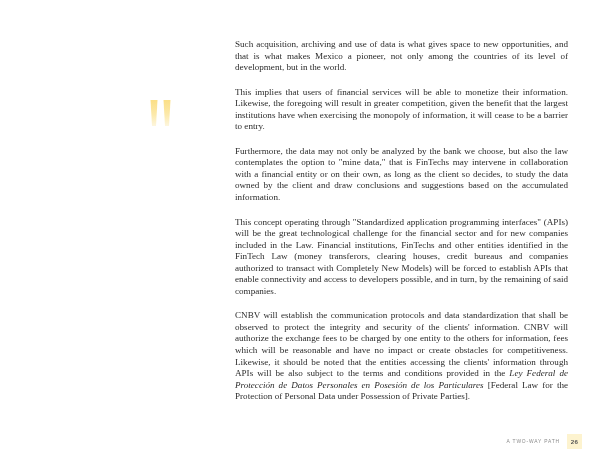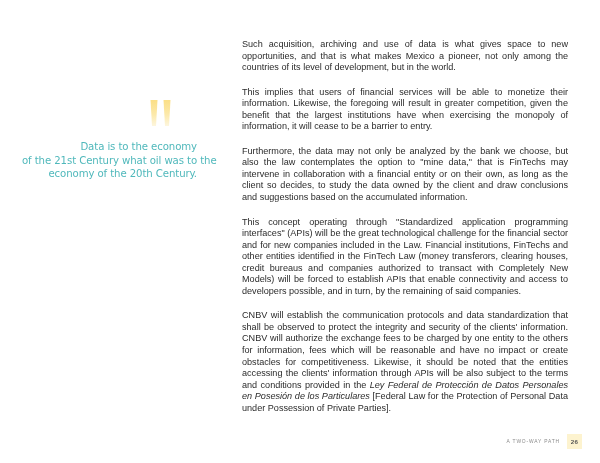--- a/index.html
+++ b/index.html
@@ -61,22 +61,22 @@
   }
 
   
   .body-col {
     position: absolute;
     left: 232px;
     top: 39px;
     width: 336px;
   }
   .body-col p {
-    margin: 0 0 13px 10px;
-    font-family: Liberation Sans, sans-serif;
+    margin: 0 0 13px 3px;
+    font-family: Liberation Serif, serif;
     font-size: 9.1px;
     line-height: 11.55px;
     color: #2b2b2b;
     text-align: justify;
     text-justify: inter-word;
     hyphens: none;
   }
   .body-col p:last-child { margin-bottom: 0; }
   .body-col p.justified-full { text-align: justify; }
   .body-col em { font-style: italic; }
@@ -126,25 +126,20 @@
             <stop offset="0%" stop-color="#fbdf86"></stop>
             <stop offset="55%" stop-color="#fce9aa"></stop>
             <stop offset="100%" stop-color="#fdf6de"></stop>
           </linearGradient>
         </defs>
         <path d="M1.5 0 L8.5 0 L7.0 26 L3.0 26 Z" fill="url(#qg)"></path>
         <path d="M14.5 0 L21.5 0 L20.0 26 L16.0 26 Z" fill="url(#qg)"></path>
       </svg>
     </span>
 
-    <div class="pullquote-text">
-      <span class="qline">Data is to the economy</span>
-      <span class="qline">of the 21st Century what oil was to the</span>
-      <span class="qline">economy of the 20th Century.</span>
-    </div>
 
   </div>
 
   <div class="body-col">
     <p>Such acquisition, archiving and use of data is what gives space to new opportunities, and that is what makes Mexico a pioneer, not only among the countries of its level of development, but in the world.</p>
     <p>This implies that users of financial services will be able to monetize their information. Likewise, the foregoing will result in greater competition, given the benefit that the largest institutions have when exercising the monopoly of information, it will cease to be a barrier to entry.</p>
     <p>Furthermore, the data may not only be analyzed by the bank we choose, but also the law contemplates the option to "mine data," that is FinTechs may intervene in collaboration with a financial entity or on their own, as long as the client so decides, to study the data owned by the client and draw conclusions and suggestions based on the accumulated information.</p>
     <p>This concept operating through "Standardized application programming interfaces" (APIs) will be the great technological challenge for the financial sector and for new companies included in the Law. Financial institutions, FinTechs and other entities identified in the FinTech Law (money transferors, clearing houses, credit bureaus and companies authorized to transact with Completely New Models) will be forced to establish APIs that enable connectivity and access to developers possible, and in turn, by the remaining of said companies.</p>
     <p class="justified-full"><span>CNBV will establish the communication protocols and data standardization that shall be observed to protect the integrity and security of the clients' information. CNBV will authorize the exchange fees to be charged by one entity to the others for information, fees which will be reasonable and have no impact or create obstacles for competitiveness. Likewise, it should be noted that the entities accessing the clients' information through APIs will be also subject to the terms and conditions provided in the </span><em>Ley Federal de Protección de Datos Personales en Posesión de los Particulares</em><span> [Federal Law for the Protection of Personal Data under Possession of Private Parties].</span></p>
   </div>

